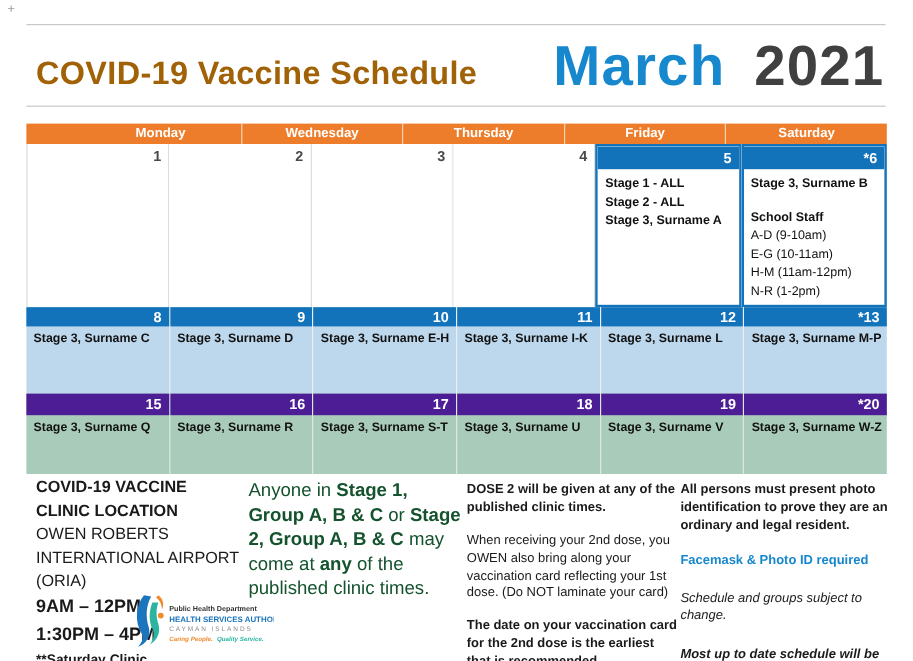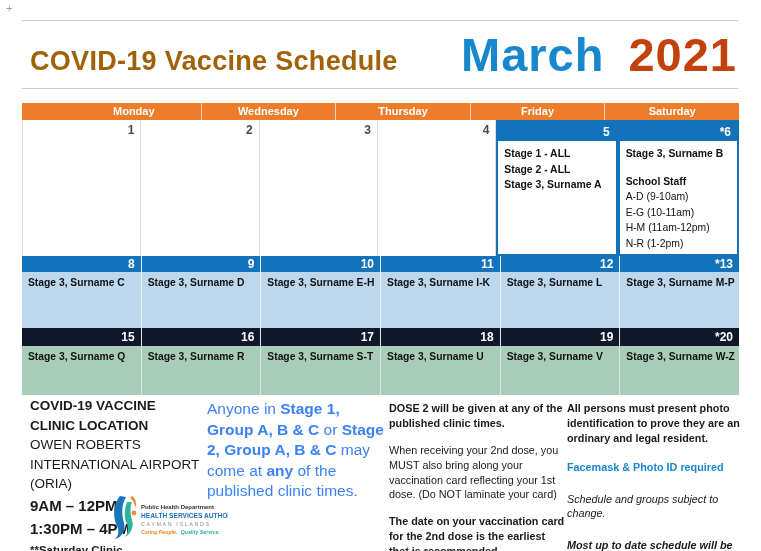--- a/index.html
+++ b/index.html
@@ -16,21 +16,21 @@
 
   .title {
     position:absolute; left:30px; top:46px; font-size:27px; font-weight:bold;
     color:#a16207; letter-spacing:.3px;
   }
   .monthyear {
     position:absolute; right:24px; top:27px; display:flex; align-items:baseline; gap:24px;
     font-weight:bold; font-size:47px; letter-spacing:1px;
   }
   .month { color:#1787ce; }
-  .year  { color:#c2410c; }
+  .year  { color:#404040; }
 
   
   .cal { position:absolute; left:22px; top:103px; width:717px; }
   .dayhdr { display:flex; height:17px; background:#ed7d2b; }
   .dayhdr > div {
     flex:1; color:#fff; font-weight:bold; font-size:11px; text-align:center;
     line-height:17px; border-left:1px solid rgba(255,255,255,.65);
   }
   .dayhdr > div:first-child { border-left:none;padding-left:45px; }
 
@@ -52,33 +52,33 @@
   .weekband { display:flex; }
   .wcell { flex:1; display:flex; flex-direction:column; }
   .week2 .wcell { background:#bdd7ec; border-right:1px solid #e7f0f8; }
   .week3 .wcell { background:#a9ccba; border-right:1px solid #d9e8e0; }
   .week2 .wcell:last-child, .week3 .wcell:last-child { border-right:none; }
   .wband {
     display:flex; align-items:center; justify-content:flex-end; padding-right:6px;
     color:#fff; font-weight:bold; font-size:12px;
   }
   .week2 .wband { height:16px; background:#1272ba; }
-  .week3 .wband { height:18px; background:#0f172a; }
+  .week3 .wband { height:18px; background:#4c1d95; }
   .wtxt { padding:5px 2px 0 6px; font-weight:bold; font-size:10.3px; color:#111; }
   .week2 .wtxt { height:56px; }
   .week3 .wtxt { height:49px; }
 
   
   .fcol { position:absolute; color:#1a1a1a; }
   .col-loc { left:30px; top:396px; width:170px; font-size:13.5px; line-height:1.45; }
   .col-loc .h { font-weight:bold; font-size:13.5px; }
   .col-loc .hours { font-weight:bold; font-size:15px; line-height:1.55; }
   .col-loc .note { font-weight:bold; font-size:11.5px; line-height:1.4; margin-top:2px; }
 
-  .col-any { left:207px; top:399px; width:180px; font-size:15.5px; line-height:1.33; color:#3b82f6; }
+  .col-any { left:207px; top:399px; width:180px; font-size:15.5px; line-height:1.33; color:#14532d; }
   .col-any .b { font-weight:bold; }
 
   .col-dose { left:389px; top:401px; width:176px; font-size:10.8px; line-height:1.38; }
   .col-dose p { margin-bottom:12px; }
   .col-dose .b { font-weight:bold; }
 
   .col-req { left:567px; top:401px; width:173px; font-size:10.8px; line-height:1.38; }
   .col-req .b { font-weight:bold; }
   .col-req .blue { color:#1787ce; font-weight:bold; margin-top:14px; }
   .col-req .it { font-style:italic; margin-top:17px; }
@@ -230,21 +230,21 @@
       </g>
     </svg>
   </div>
 
   <div class="fcol col-any">
     <span>Anyone in </span><span class="b">Stage 1, Group A, B &amp; C</span><span> or </span><span class="b">Stage 2, Group A, B &amp; C</span><span> may come at </span><span class="b">any</span><span> of the published clinic times.</span>
   </div>
 
   <div class="fcol col-dose">
     <p class="b">DOSE 2 will be given at any of the published clinic times.</p>
-    <p>When receiving your 2nd dose, you MUST also bring along your vaccination card reflecting your 1st dose. (Do NOT laminate your card)</p>
+    <p>When receiving your 2nd dose, you OWEN also bring along your vaccination card reflecting your 1st dose. (Do NOT laminate your card)</p>
     <p class="b">The date on your vaccination card for the 2nd dose is the earliest that is recommended.</p>
   </div>
 
   <div class="fcol col-req">
     <div class="b">All persons must present photo identification to prove they are an ordinary and legal resident.</div>
     <div class="blue">Facemask &amp; Photo ID required</div>
     <div class="it">Schedule and groups subject to change.</div>
     <div class="bi">Most up to date schedule will be on</div>
 
   </div>

